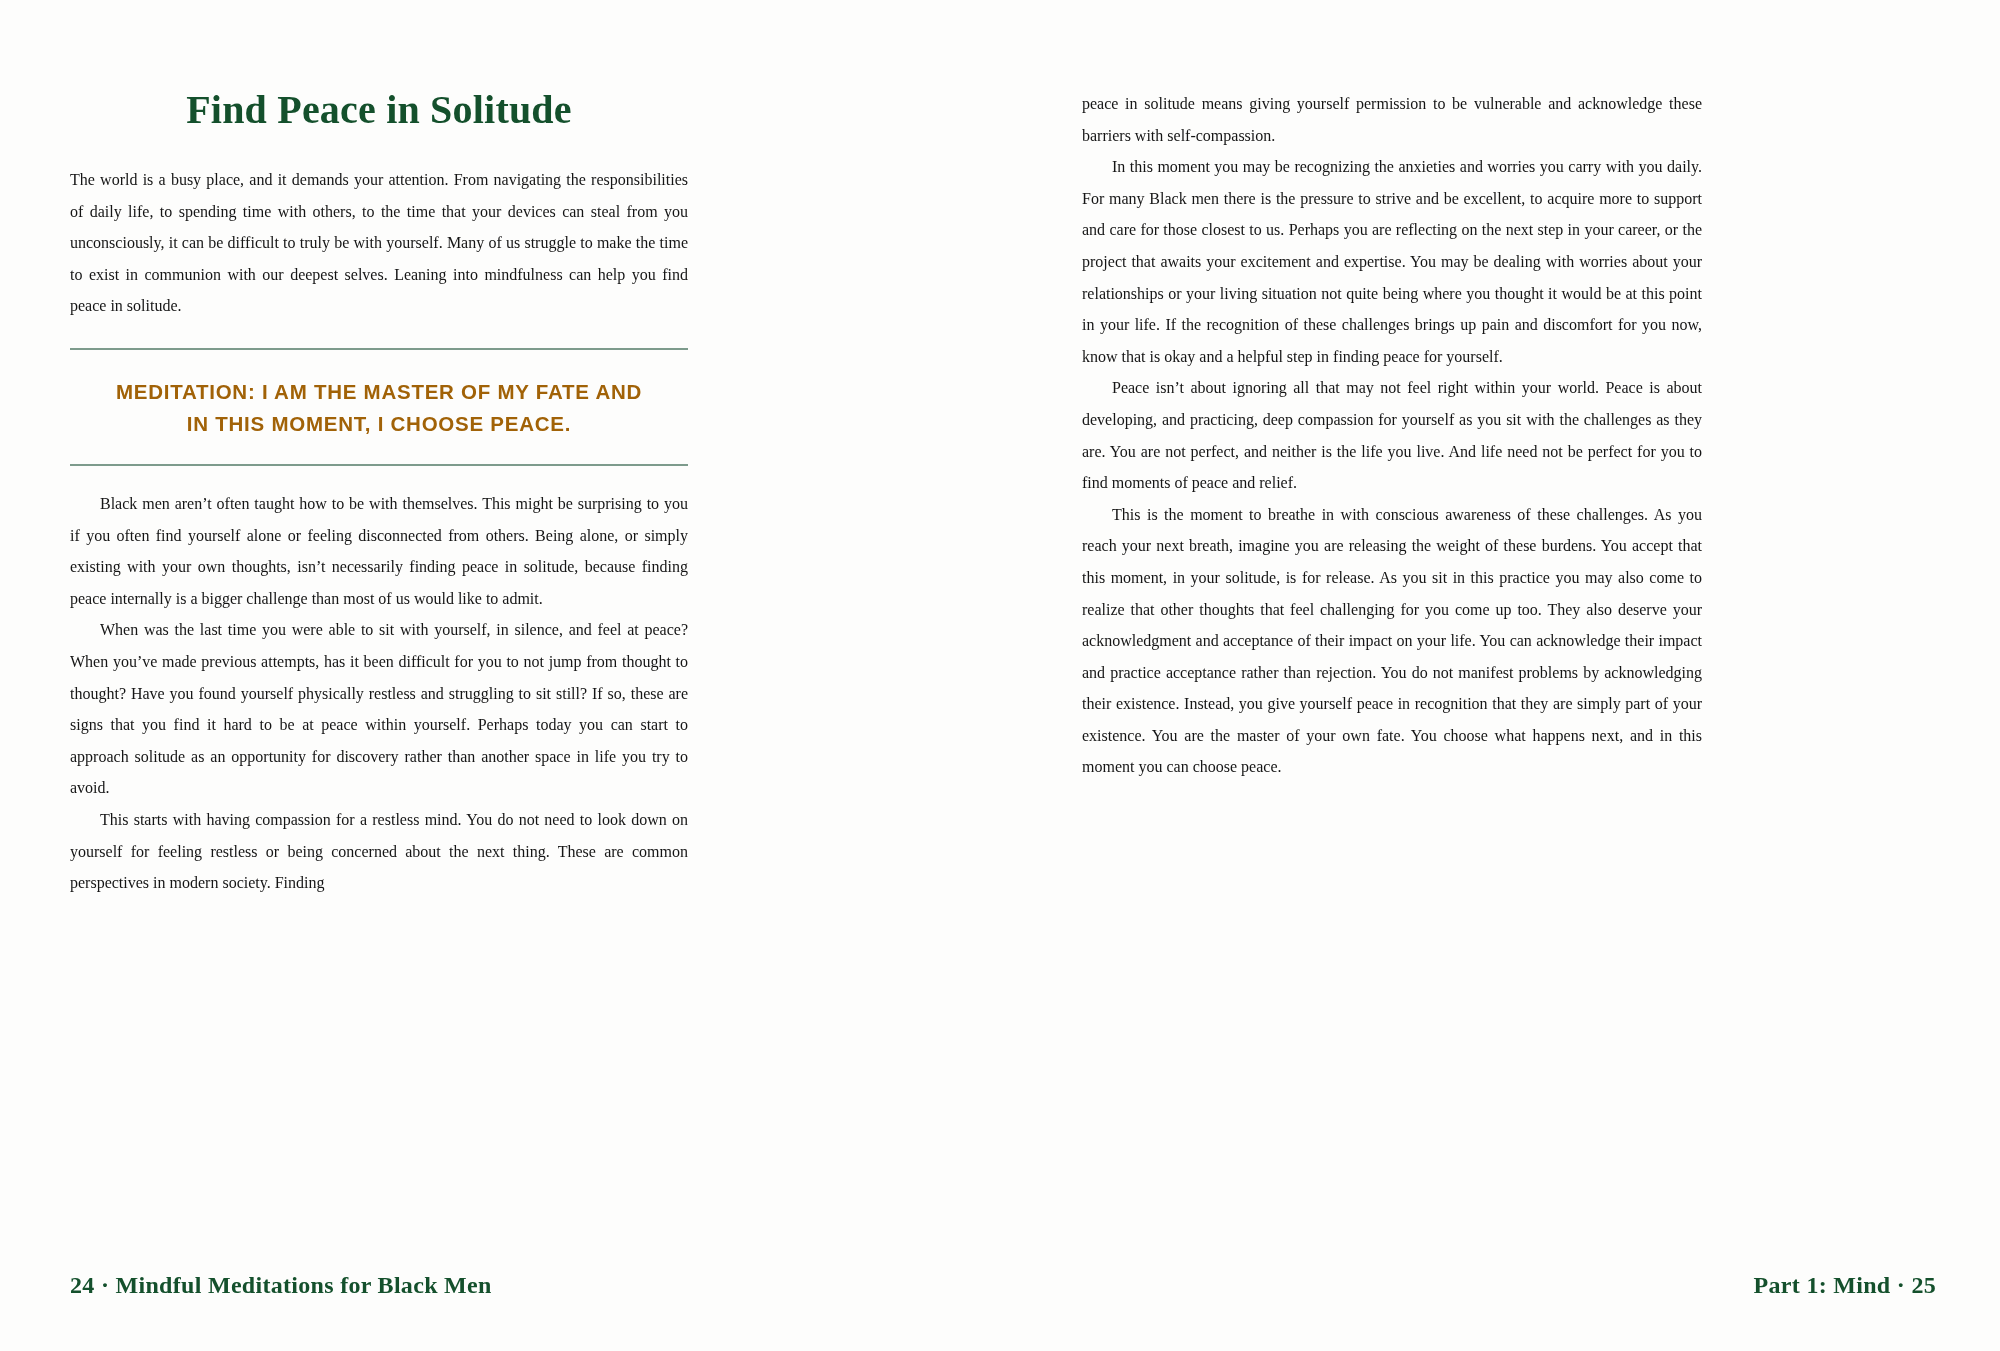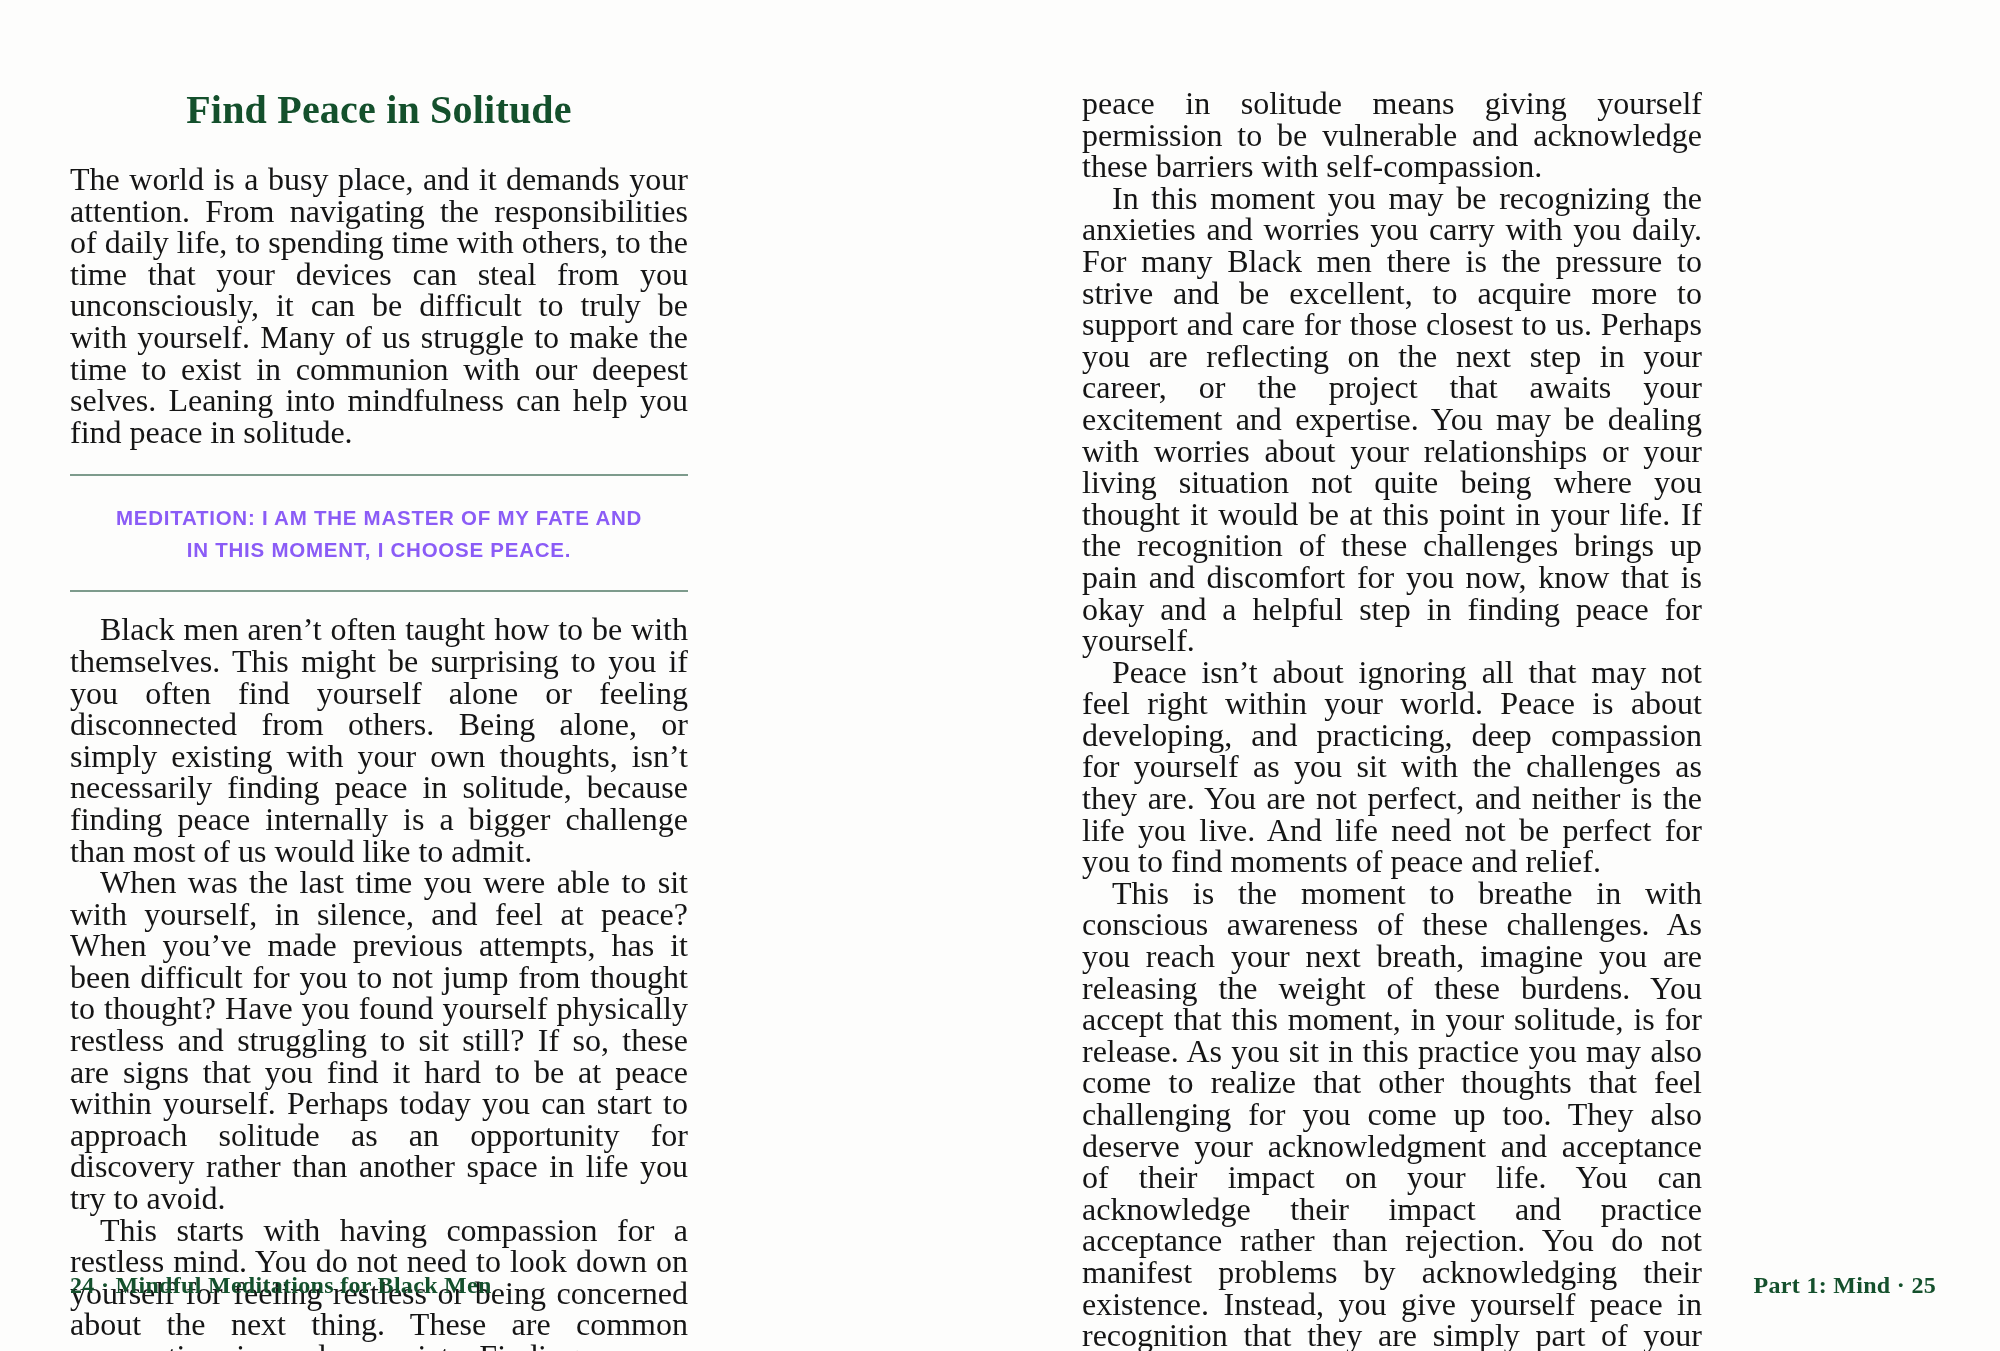--- a/index.html
+++ b/index.html
@@ -60,21 +60,21 @@
     font-weight: bold;
     color: #14502c;
     text-align: center;
     letter-spacing: 0.2px;
     line-height: 1.1;
   }
 
   p.body-text {
     margin: 0;
     padding: 0;
-    font-size: 32px;
+    font-size: 16px;
     line-height: 31.6px;
     color: #151515;
     text-align: justify;
     text-justify: inter-word;
     hyphens: auto;
     -webkit-hyphens: auto;
     font-family: "Liberation Serif", "DejaVu Serif", serif;
   }
 
   p.body-text.indent { text-indent: 30px; }
@@ -92,21 +92,21 @@
     margin: 0;
     padding: 0;
     border: 0;
   }
 
   .meditation-text {
     text-align: center;
     font-family: "Liberation Sans", "DejaVu Sans", sans-serif;
     font-size: 20.5px;
     font-weight: bold;
-    color: #8b5cf6;
+    color: #a16207;
     letter-spacing: 0.75px;
     line-height: 32px;
     padding: 26px 10px 24px 10px;
     margin: 0;
     text-transform: uppercase;
   }
   .meditation-text .med-line { display: block; }
 
   .footer {
     position: absolute;

